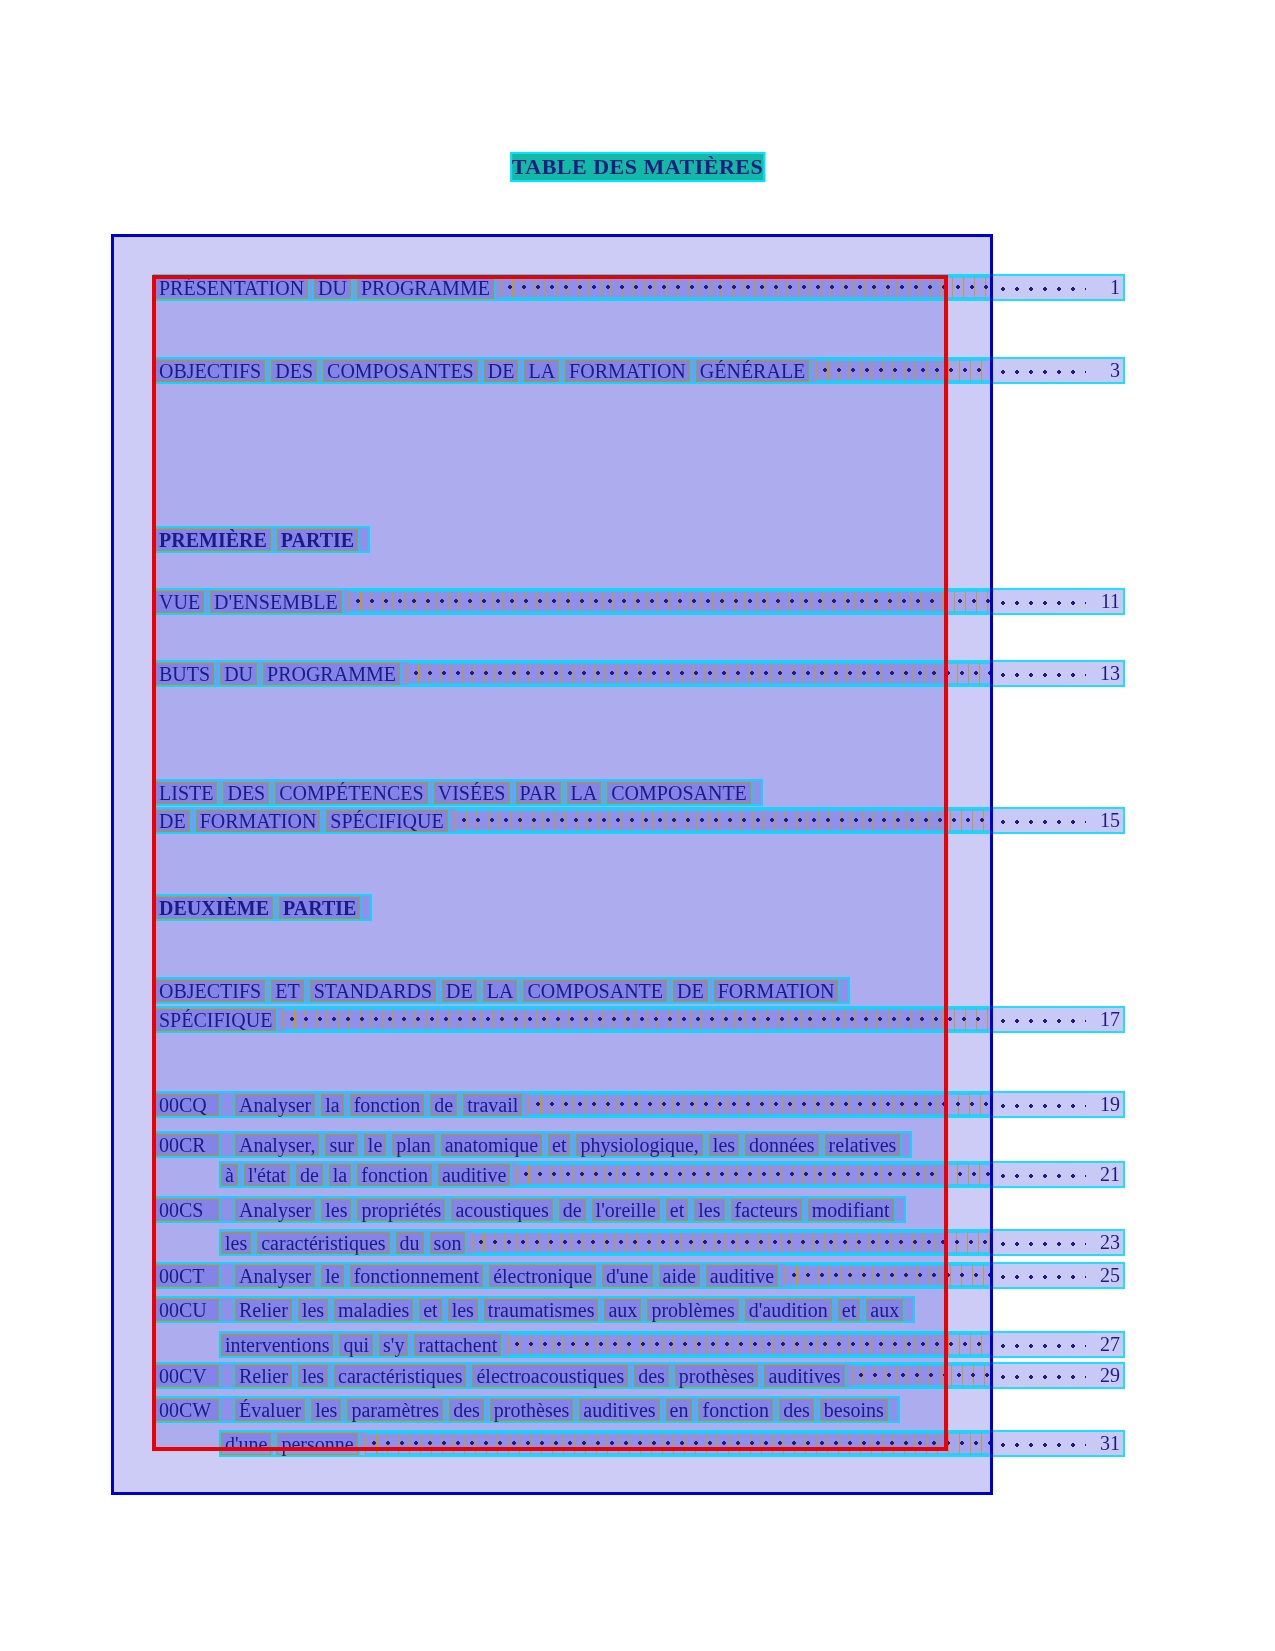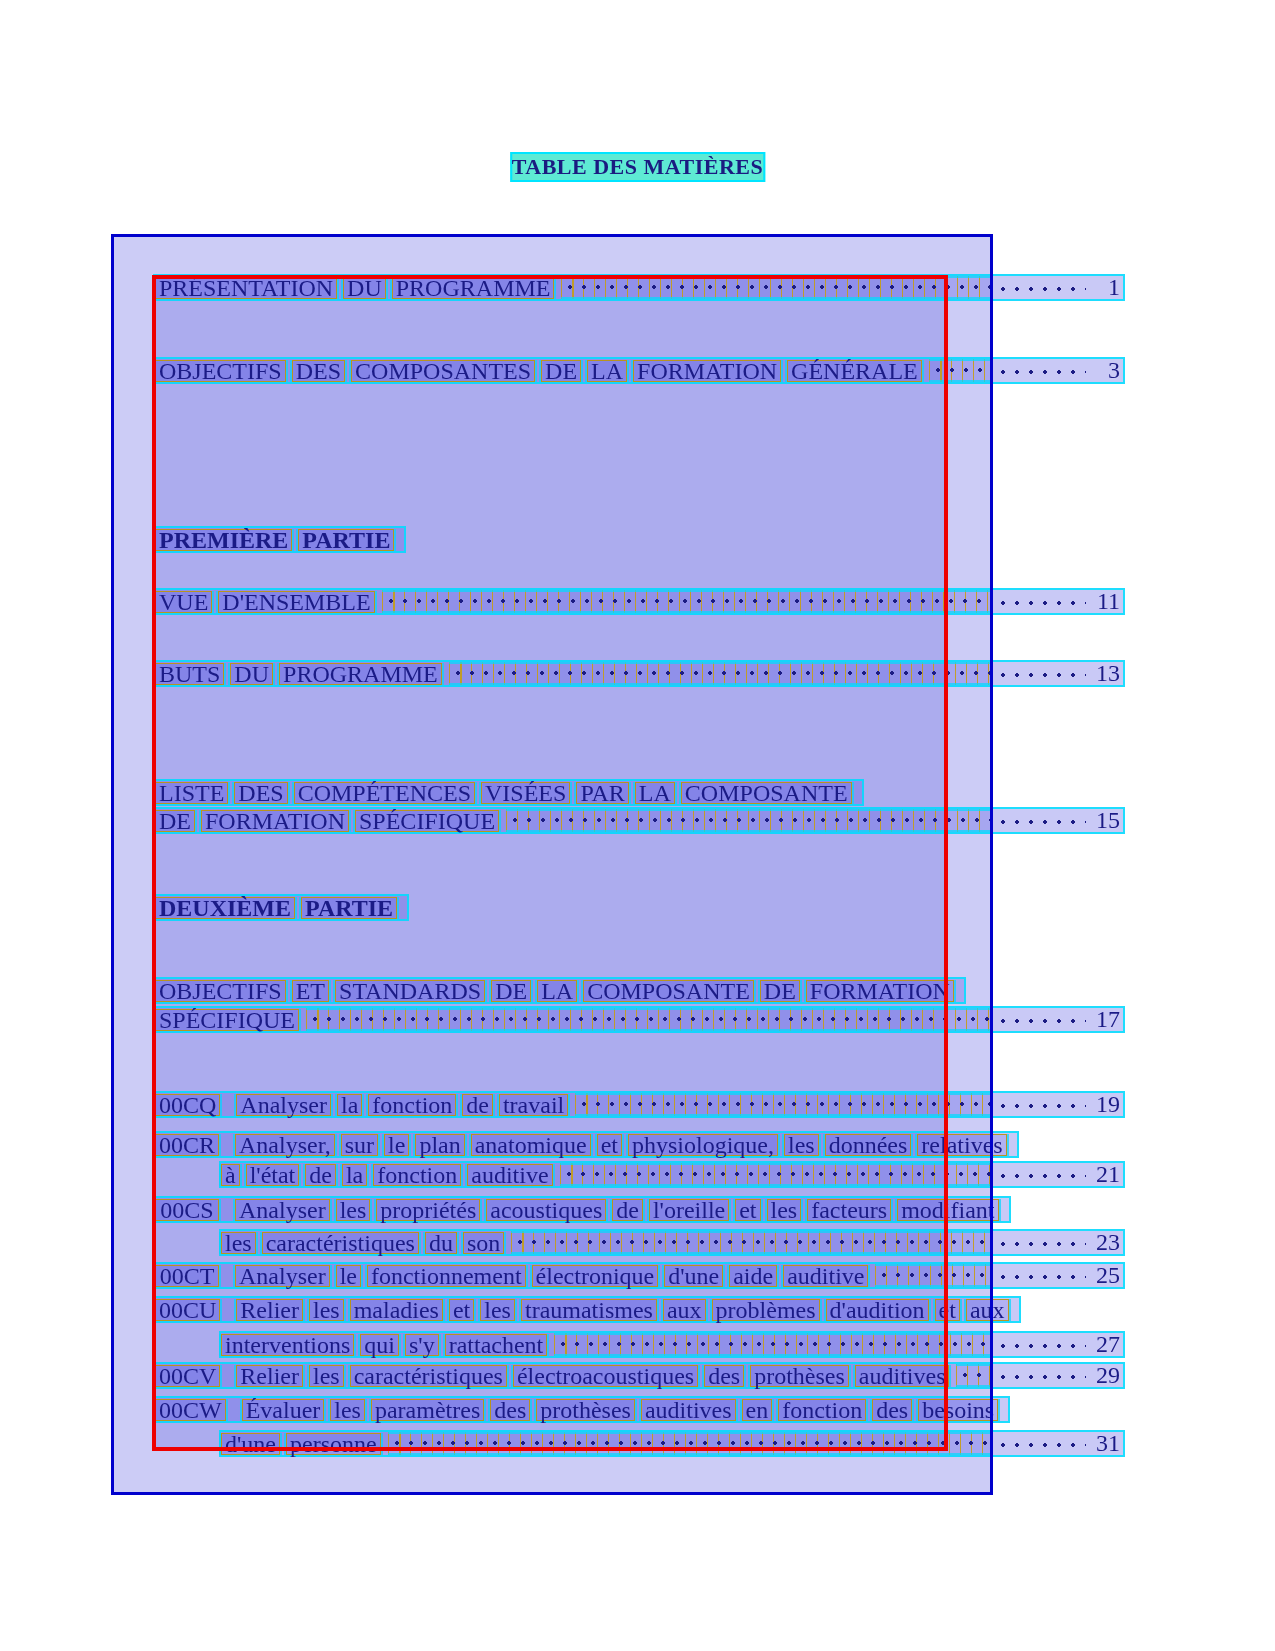--- a/index.html
+++ b/index.html
@@ -3,21 +3,21 @@
 <meta charset="utf-8">
 <style>
   html,body{margin:0;padding:0;background:#ffffff;}
   .page{
     position:relative; width:1275px; height:1651px; background:#ffffff;
     font-family:"Liberation Serif","DejaVu Serif",serif; overflow:hidden;
   }
   
   .title-box{
     position:absolute; top:152px; left:50%; transform:translateX(-50%);
-    background:#5eead4; border:2px solid #00e5ff; padding:0 0; height:26px;
+    background:#14b8a6; border:2px solid #00e5ff; padding:0 0; height:26px;
     display:flex; align-items:center;
   }
   .title-text{
     font-size:22px; font-weight:bold; color:#1b1b80; letter-spacing:.5px; white-space:nowrap;
   }
   
   .bluebox-fill{
     position:absolute; left:111px; top:234px; width:882px; height:1261px;
     background:#ccccf6; z-index:0;
   }
@@ -33,34 +33,34 @@
     position:absolute; left:111px; top:234px; width:882px; height:1261px;
     border:3px solid #0000cc; box-sizing:border-box; z-index:5; pointer-events:none; background:none;
   }
   
   #rows{position:absolute; inset:0; z-index:2;}
   .row{
     position:absolute; left:153px; height:27px; box-sizing:border-box;
     display:flex; align-items:center;
     background:rgba(88,88,228,0.32);
     border:2px solid rgba(0,225,255,0.85);
-    font-size:24px; color:#1b1b86; white-space:nowrap;
+    font-size:20px; color:#1b1b86; white-space:nowrap;
   }
   .row.full{width:972px;}
   .row.fit{width:auto; display:inline-flex; padding-right:4px;}
   .row.indent{left:219px;}
   .row.indent.full{width:906px;}
   .row.bold{font-weight:bold;}
   .word{
     display:inline-block; line-height:20px; padding:0 3px; margin-right:6px;
     background:rgba(80,80,225,0.18);
     border:1px solid rgba(186,148,20,0.95);
     box-shadow:2px 0 0 rgba(0,215,255,0.7), -2px 0 0 rgba(0,215,255,0.7);
   }
-  .code{min-width:56px; margin-right:16px; text-align:center;}
+  .code{min-width:56px; margin-right:16px; text-align:left;}
   .leader-ticks{
     flex:1 1 auto; align-self:stretch; margin:0 1px;
     border-top:2px solid rgba(0,220,255,0.7);
     border-bottom:2px solid rgba(0,220,255,0.7);
     background-image:
       radial-gradient(circle, #1c1c84 1.6px, transparent 2.1px),
       repeating-linear-gradient(90deg, rgba(198,158,20,0.9) 0 1.5px, transparent 1.5px 11px);
     background-size:14px 8px, auto;
     background-repeat:repeat-x, repeat;
     background-position:2px calc(100% - 6px), 0 0;

